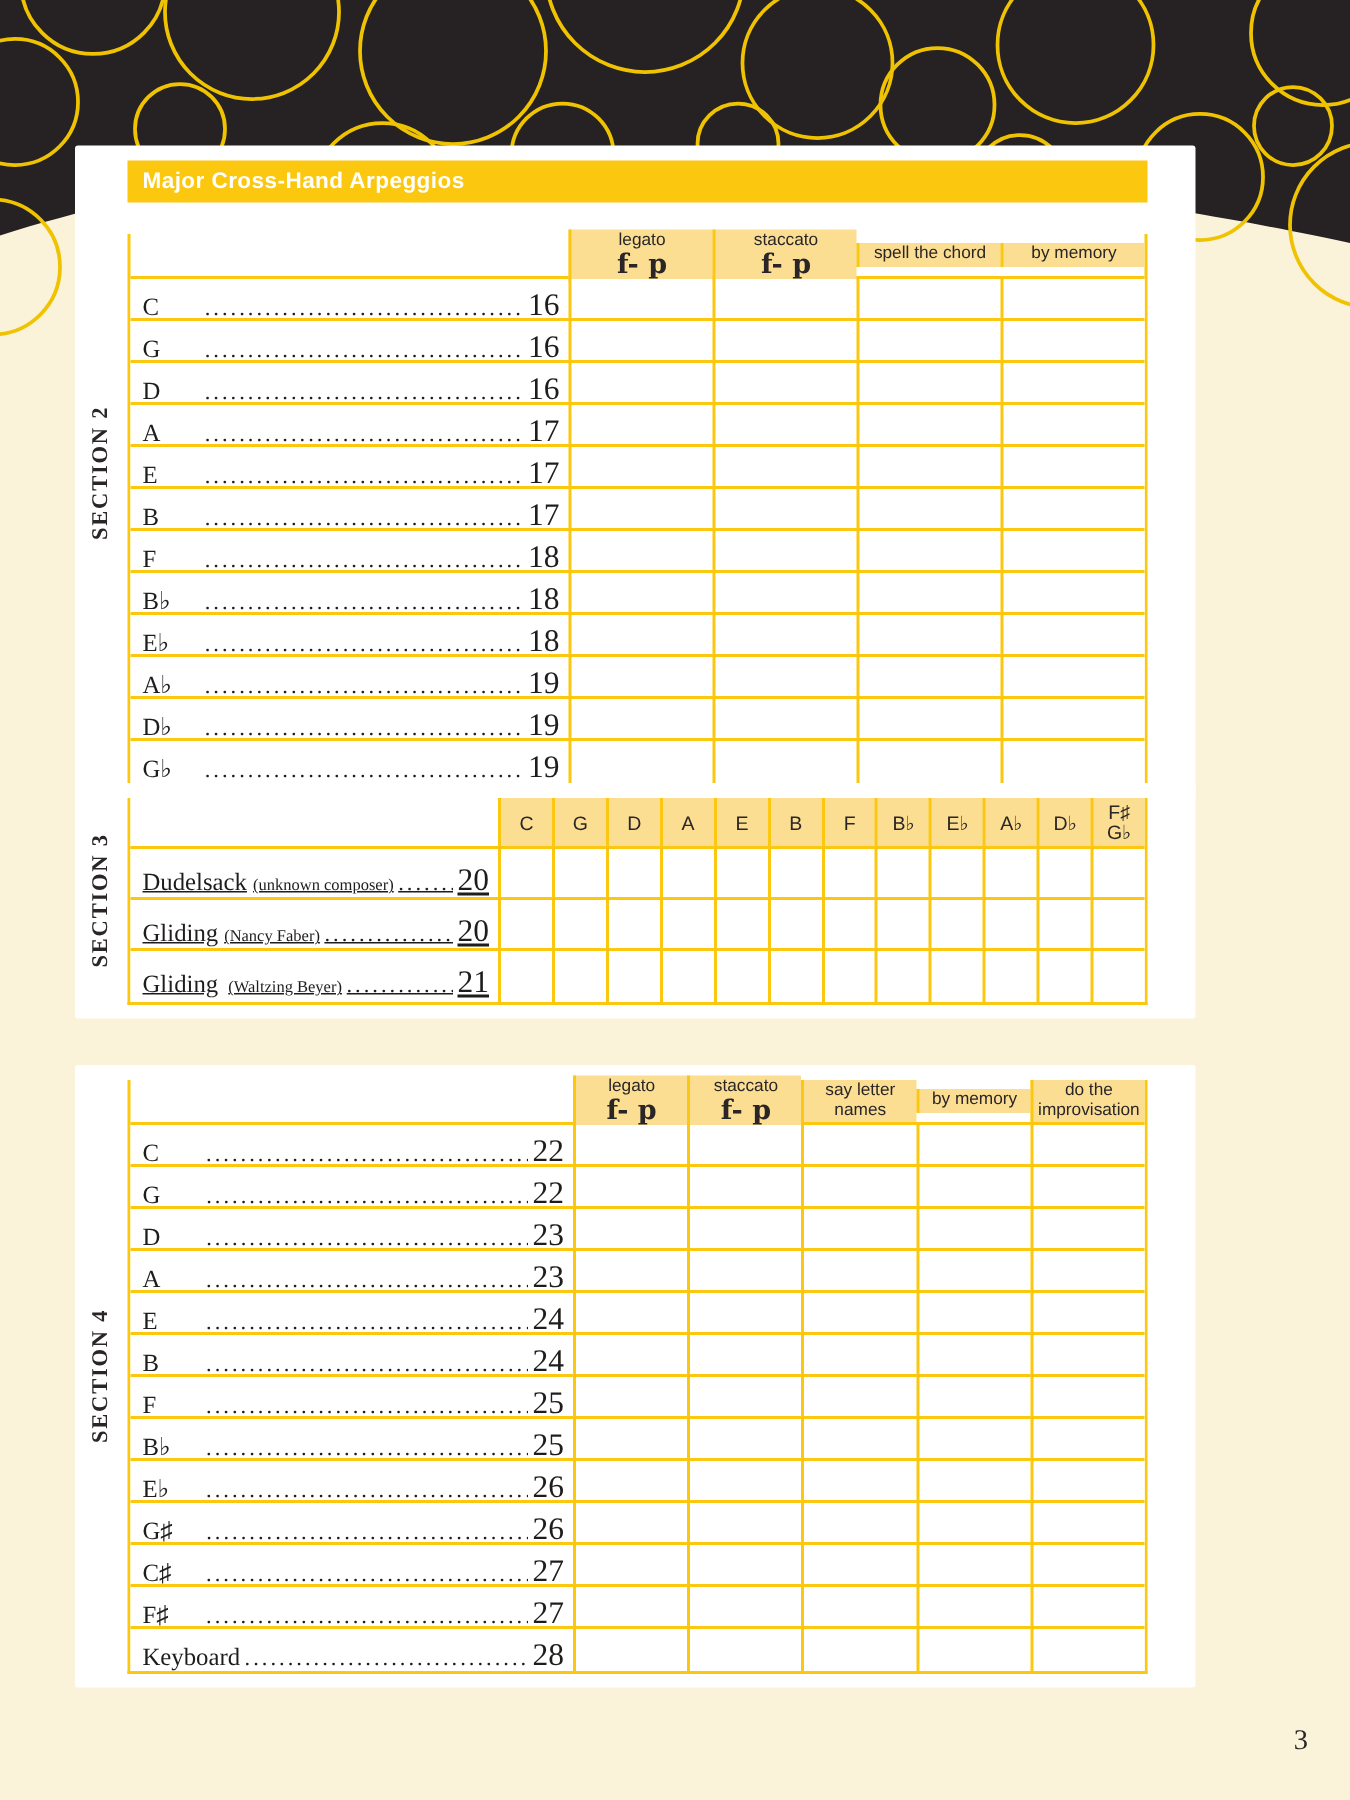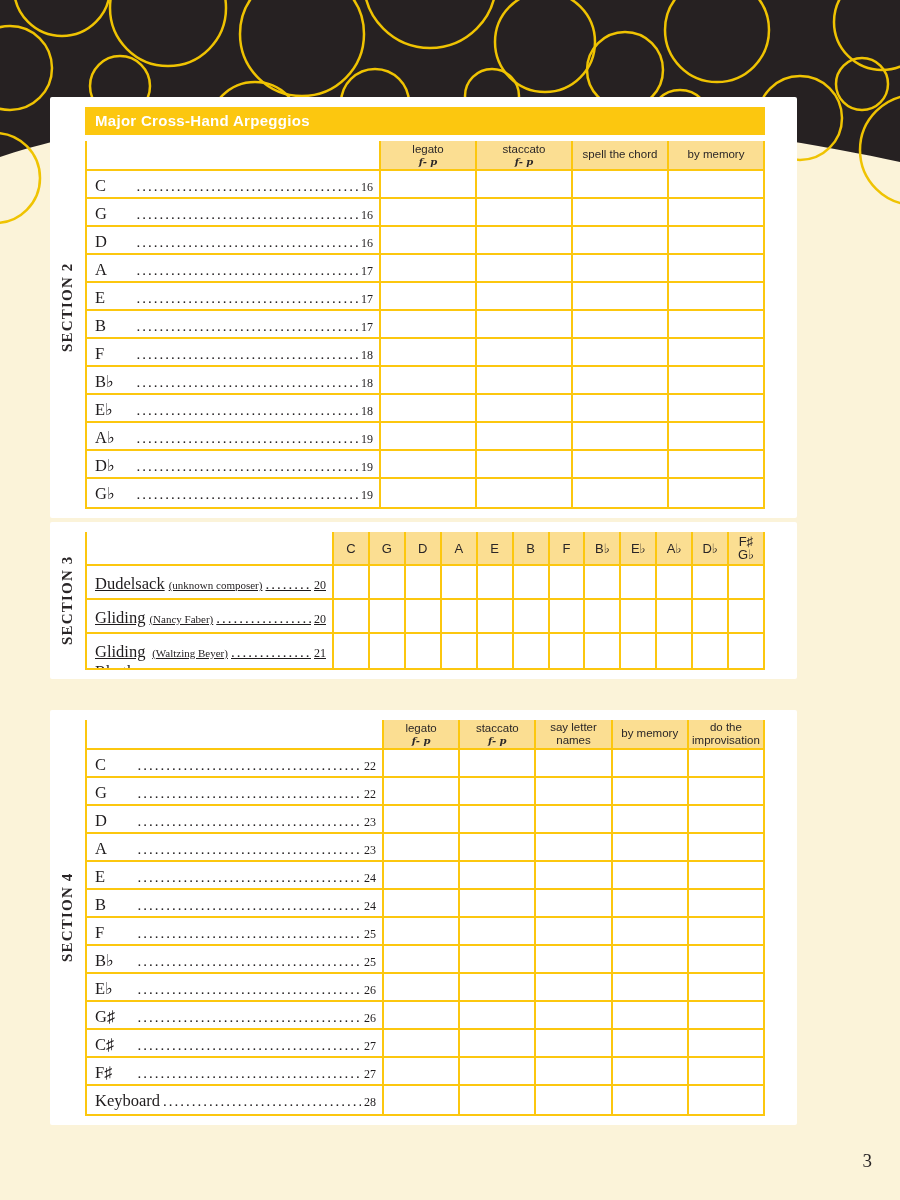--- a/index.html
+++ b/index.html
@@ -41,66 +41,66 @@
     font-family:"Liberation Serif","DejaVu Serif",serif;
     font-weight:bold; font-size:15px; letter-spacing:1.2px;
     color:var(--ink);
   }
 
   .ptable { width:680px; }
   .t-title {
     height:28px; line-height:28px;
     background:var(--gold); color:var(--white);
     font-weight:bold; font-size:15px; letter-spacing:0.3px;
-    padding-left:10px; margin-bottom:6px;
+    padding-left:10px; margin-bottom:21px;
   }
   .t-grid {
     border-left:2px solid var(--gold);
     border-right:2px solid var(--gold);
     border-bottom:2px solid var(--gold);
     background:var(--white);
   }
   .t-head { display:flex; border-bottom:2px solid var(--gold); }
-  .sec2 .t-head, .sec4 .t-head { height:30px; }
+  .sec2 .t-head, .sec4 .t-head { height:30px;align-items:center; }
   .sec3 .t-head { height:34px; }
   .hlabel { background:var(--white); }
   .sec2 .hlabel, .sec2 .rlabel { flex:0 0 292px; width:292px; }
   .sec3 .hlabel, .sec3 .rlabel { flex:0 0 245px; width:245px; }
   .sec4 .hlabel, .sec4 .rlabel { flex:0 0 295px; width:295px; }
   .hcell {
     flex:1 1 0; background:var(--light_gold);
     border-left:2px solid var(--gold);
     display:flex; flex-direction:column; align-items:center; justify-content:center;
     text-align:center; font-size:11.5px; line-height:1.15; color:var(--ink);
     padding:1px 2px;
   }
   .sec3 .hcell { font-size:13px; white-space:pre-line; line-height:1.0; }
   .dyn {
     font-family:"DejaVu Serif","Liberation Serif",serif;
-    font-style:italic; font-weight:bold; font-size:10px; line-height:1.1;
+    font-weight:bold; font-size:18px; line-height:1.1;
   }
 
   .trow { display:flex; height:28px; border-bottom:2px solid var(--gold); background:var(--white); }
   .sec3 .trow { height:34px; }
   .trow:last-child { border-bottom:none; }
   .rlabel {
     display:flex; align-items:baseline;
     padding:5px 6px 0 8px;
     font-family:"Liberation Serif","DejaVu Serif",serif;
     font-size:16.5px; color:#1F1C1D;
     overflow:hidden;
   }
   .sec3 .rlabel { padding-top:8px;text-decoration:underline; }
   .rdetail { font-size:11px; margin-left:4px; white-space:nowrap; }
   .dots { flex:1 1 auto; min-width:8px; overflow:hidden; white-space:nowrap; margin:0 3px; }
   .dots::after {
     content:"........................................................................................................";
     letter-spacing:2px; font-size:15px; color:#1F1C1D;
   }
-  .rpage { font-size:12px; }
+  .rpage { font-size:21px; }
   .cell { flex:1 1 0; border-left:2px solid var(--gold); background:var(--white); }
 
   .page-num {
     position:absolute; right:28px; top:1150px; z-index:1;
     font-family:"Liberation Serif","DejaVu Serif",serif;
     font-size:19px; color:var(--ink);
   }
 </style>
 </head>
 <body>

